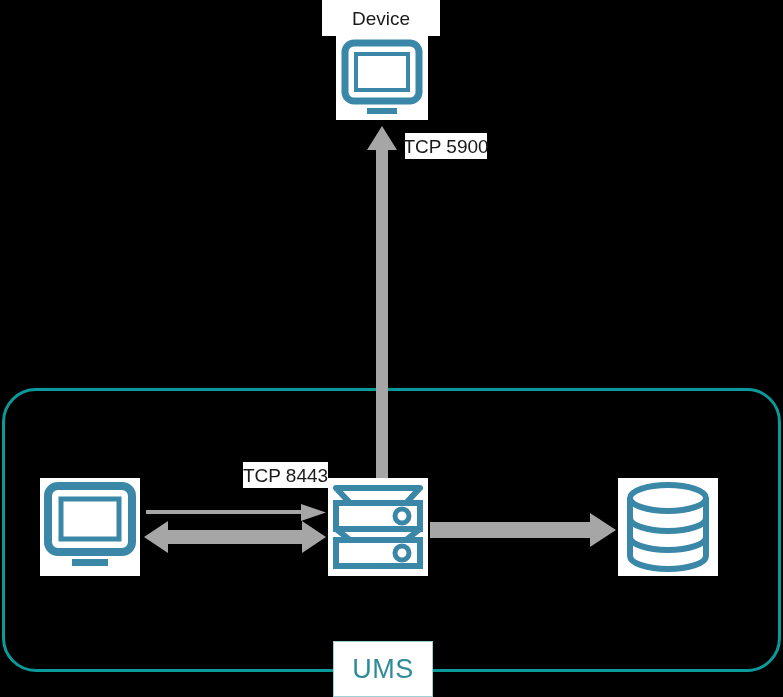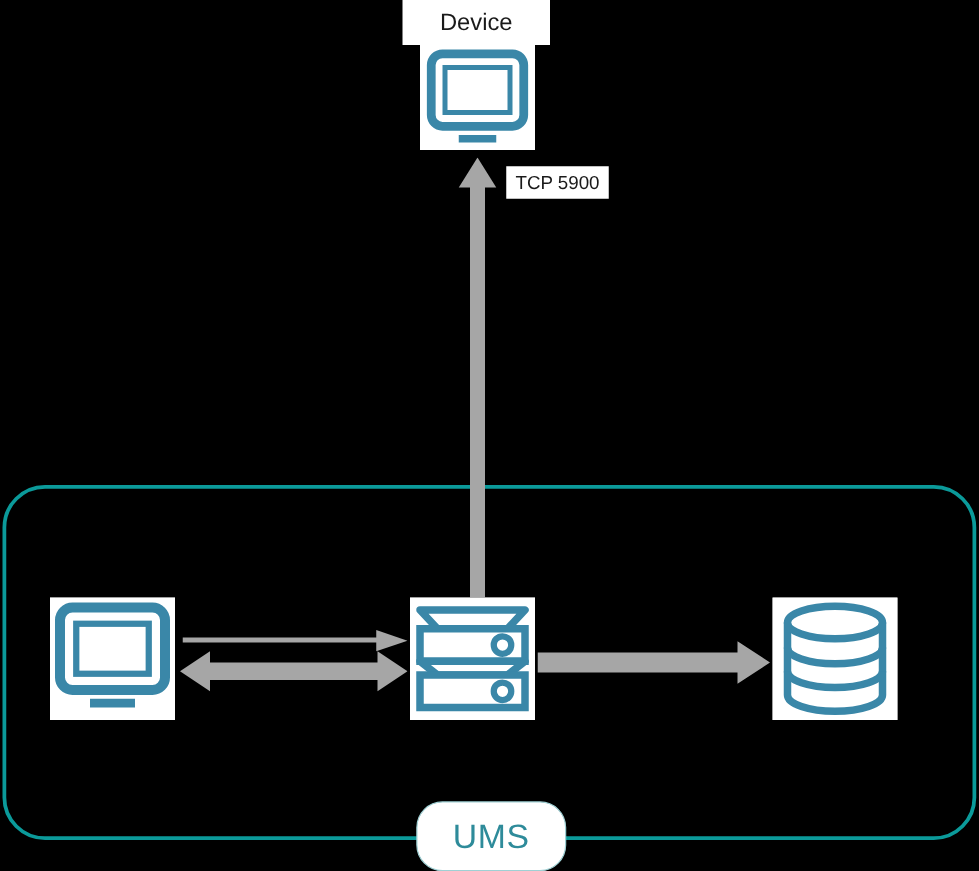--- a/index.html
+++ b/index.html
@@ -9,21 +9,21 @@
     position:relative;overflow:hidden;
   }
   .stage{position:absolute;inset:0;width:783px;height:697px;padding-left:36px;}
 
   
   .abs{position:absolute;}
 
   
   .label-plate{
     background:#ffffff;color:#1a1a1a;
-    font-size:15px;line-height:1;
+    font-size:19px;line-height:1;
     display:flex;align-items:center;justify-content:center;
     white-space:nowrap;
   }
   .label-title{
     font-size:19px;
   }
 
   
   .ums-boundary{
     border:3px solid #0b9a9a;
@@ -84,20 +84,21 @@
 
   <div class="abs icon-plate" style="left:40px;top:478px;width:100px;height:98px;">
     <svg width="100" height="98" viewBox="0 0 100 98">
       <rect x="0" y="0" width="100" height="98" fill="#ffffff"></rect>
       <rect x="8" y="8" width="84" height="66" rx="10" ry="10" fill="none" stroke="#3a87a8" stroke-width="8"></rect>
       <rect x="21" y="21" width="58" height="40" fill="none" stroke="#3a87a8" stroke-width="5"></rect>
       <rect x="32" y="81" width="36" height="7" fill="#3a87a8"></rect>
     </svg>
   </div>
 
+  <div class="abs label-plate" style="left:243px;top:462px;width:85px;height:26px;">TCP 8443</div>
 
   <div class="abs icon-plate" style="left:328px;top:478px;width:100px;height:98px;">
     <svg width="100" height="98" viewBox="0 0 100 98">
       <rect x="0" y="0" width="100" height="98" fill="#ffffff"></rect>
 
       <polygon points="22,25 78,25 92,10 8,10" fill="#ffffff" stroke="#3a87a8" stroke-width="6" stroke-linejoin="round"></polygon>
 
       <rect x="8" y="25" width="84" height="26" fill="#ffffff" stroke="#3a87a8" stroke-width="6"></rect>
       <circle cx="74" cy="38" r="7" fill="none" stroke="#3a87a8" stroke-width="5"></circle>
 
@@ -118,15 +119,15 @@
 
       <path d="M12,78 a38,13 0 0 0 76,0" fill="none" stroke="#3a87a8" stroke-width="6"></path>
 
       <ellipse cx="50" cy="20" rx="38" ry="13" fill="#ffffff" stroke="#3a87a8" stroke-width="6"></ellipse>
 
       <path d="M12,40 a38,13 0 0 0 76,0" fill="none" stroke="#3a87a8" stroke-width="6"></path>
       <path d="M12,59 a38,13 0 0 0 76,0" fill="none" stroke="#3a87a8" stroke-width="6"></path>
     </svg>
   </div>
 
-  <div class="abs ums-tag" style="left:333px;top:641px;width:120px;height:56px;border-radius:21px;">UMS</div>
+  <div class="abs ums-tag" style="left:333px;top:641px;width:100px;height:56px;">UMS</div>
 
 </div>
 
 </body></html>

